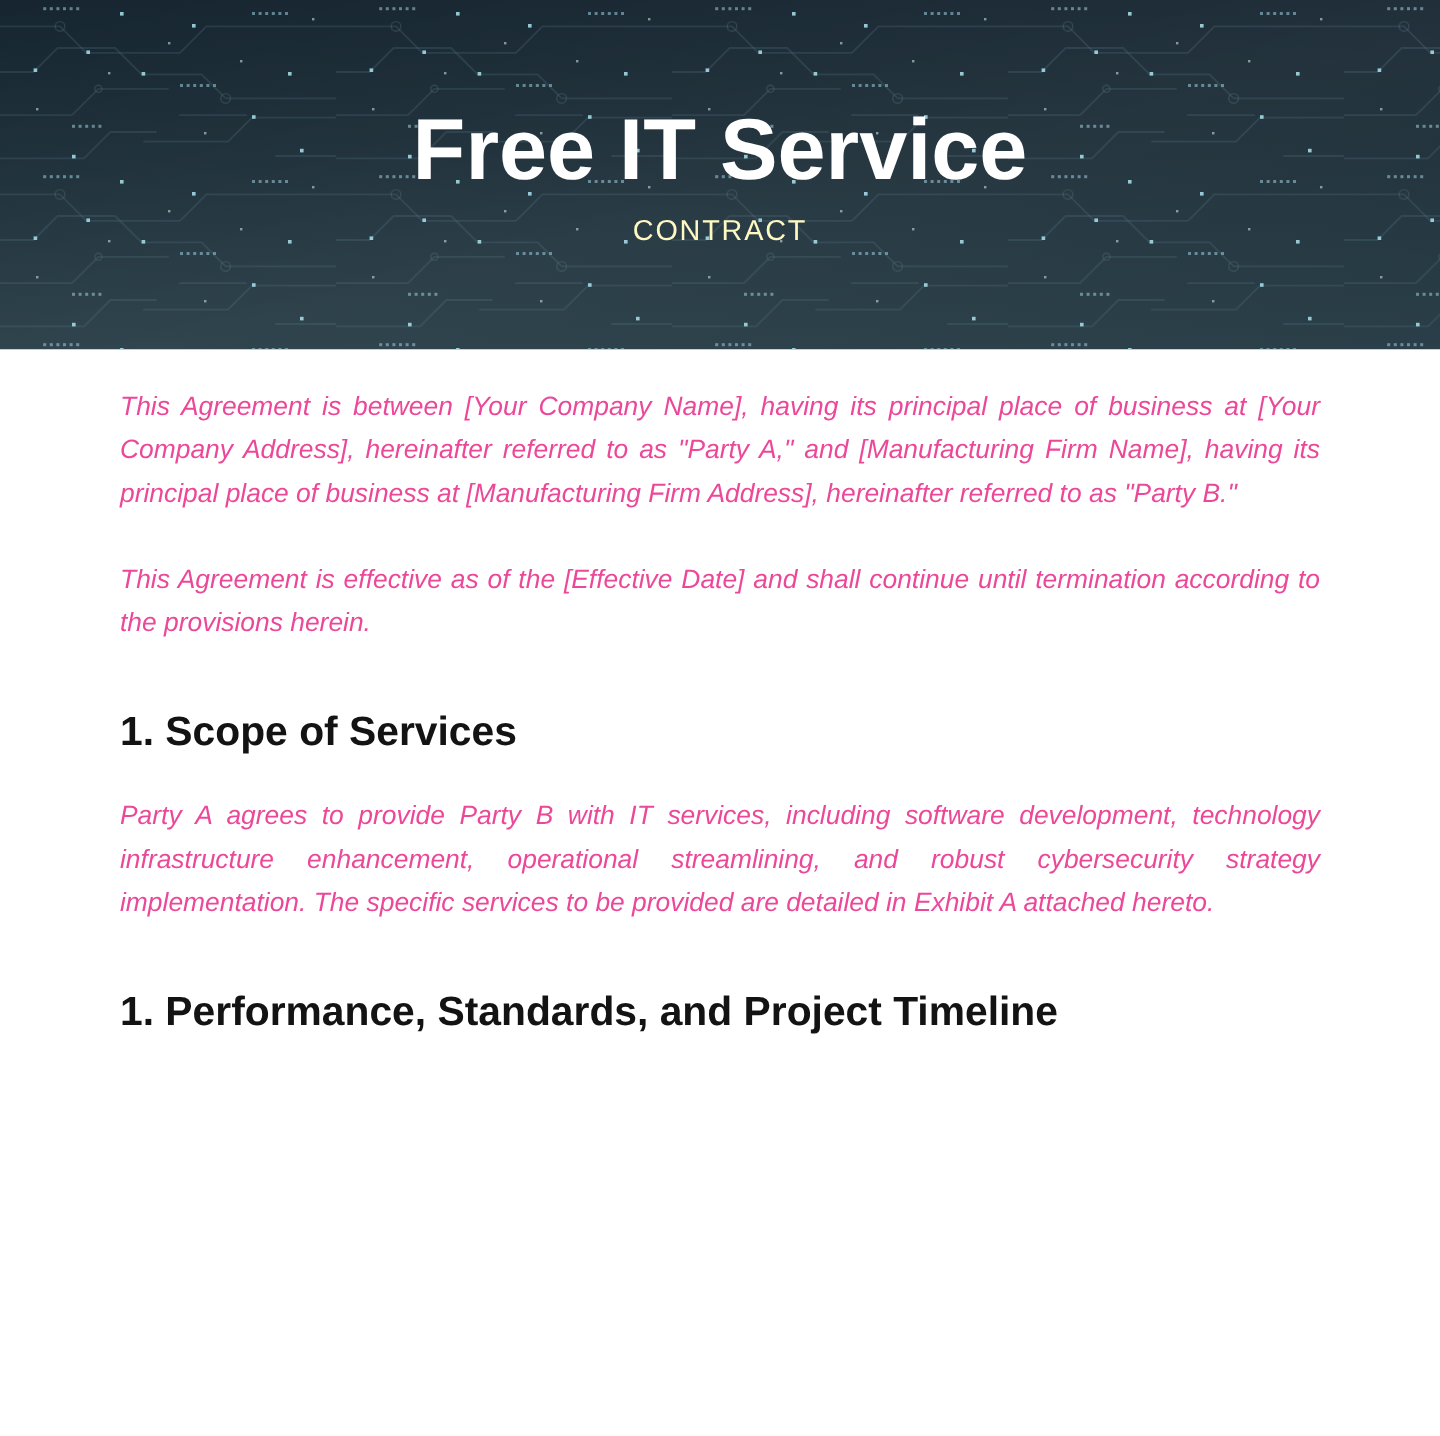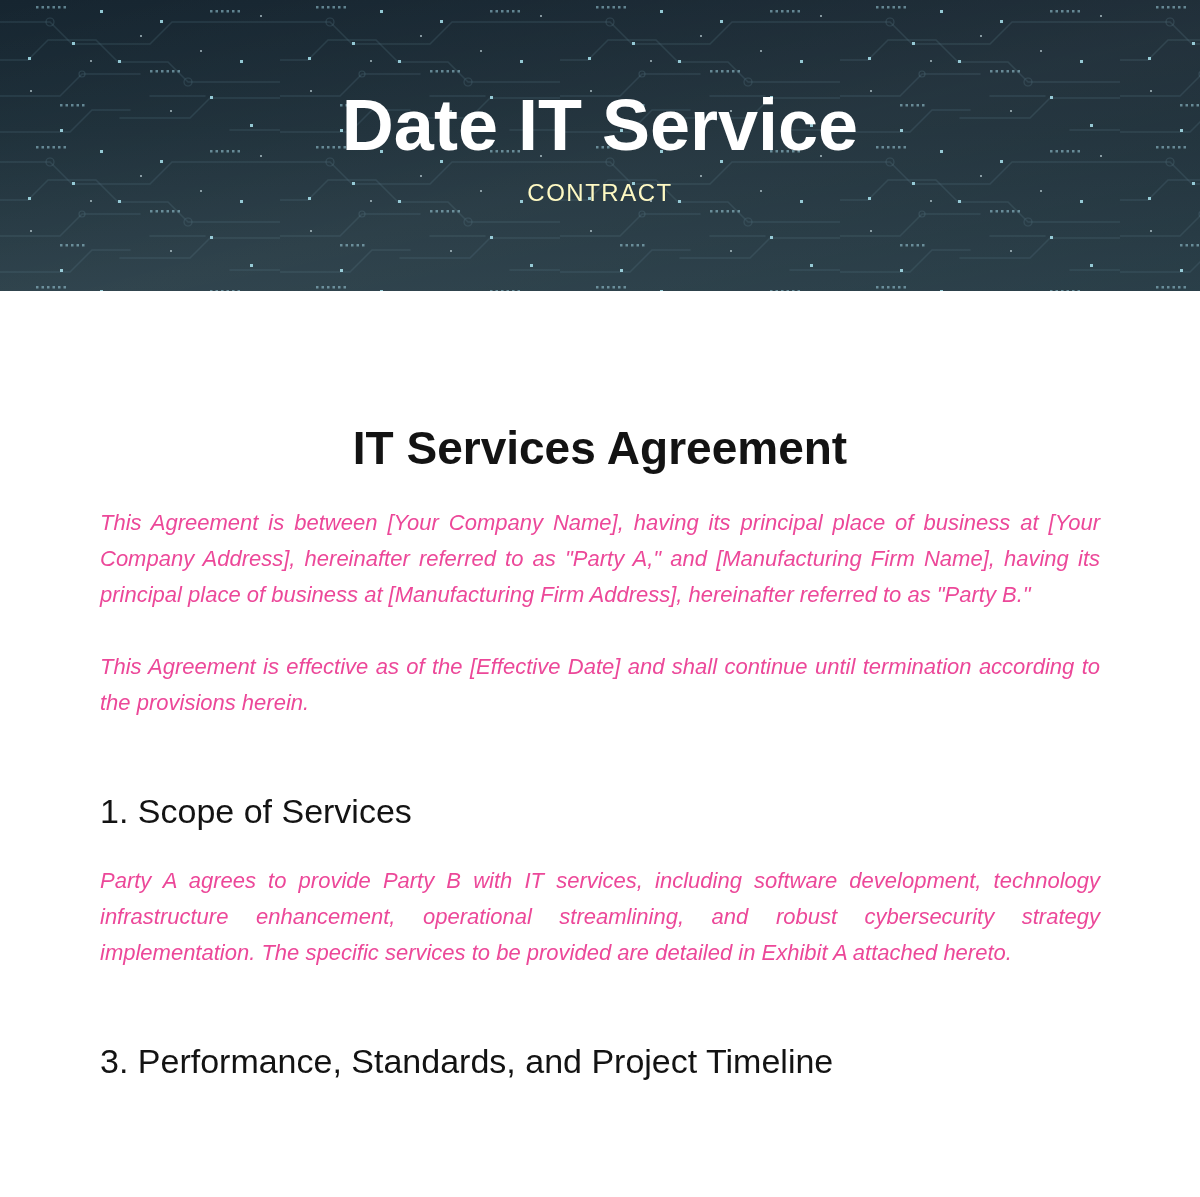--- a/index.html
+++ b/index.html
@@ -72,24 +72,24 @@
     margin-top: 30px;
     font-size: 22px;
     line-height: 36px;
     text-align: justify;
     text-justify: inter-word;
     color: #ec4899;
     font-style: italic;
   }
   .doc p + p { margin-top: 36px; }
   .section-heading {
-    margin-top: 68px;
+    margin-top: 51px;
     font-size: 34px;
     line-height: 44px;
-    font-weight: normal;
+    font-weight: bold;
     color: #131313;
   }
 </style>
 </head>
 <body>
 
 <div class="page">
 
   <header class="banner">
     <svg class="banner-bg" width="1200" height="291" viewBox="0 0 1200 291" preserveAspectRatio="none" aria-hidden="true">
@@ -172,33 +172,32 @@
             </g>
           </g>
         </pattern>
       </defs>
       <rect width="1200" height="291" fill="url(#bgGrad)"></rect>
       <rect width="1200" height="291" fill="url(#circ)"></rect>
       <rect width="1200" height="291" fill="url(#sheen)"></rect>
     </svg>
 
     <div class="banner-text">
-      <div class="banner-title">Date IT Service</div>
+      <div class="banner-title">Free IT Service</div>
       <div class="banner-subtitle">CONTRACT</div>
     </div>
   </header>
 
   <main class="doc">
-    <h1 class="doc-title">IT Services Agreement</h1>
 
     <p>This Agreement is between [Your Company Name], having its principal place of business at [Your Company Address], hereinafter referred to as "Party A," and [Manufacturing Firm Name], having its principal place of business at [Manufacturing Firm Address], hereinafter referred to as "Party B."</p>
 
     <p>This Agreement is effective as of the [Effective Date] and shall continue until termination according to the provisions herein.</p>
 
     <h2 class="section-heading">1. Scope of Services</h2>
 
     <p>Party A agrees to provide Party B with IT services, including software development, technology infrastructure enhancement, operational streamlining, and robust cybersecurity strategy implementation. The specific services to be provided are detailed in Exhibit A attached hereto.</p>
 
-    <h2 class="section-heading">3. Performance, Standards, and Project Timeline</h2>
+    <h2 class="section-heading">1. Performance, Standards, and Project Timeline</h2>
 
   </main>
 
 </div>
 
 </body></html>

